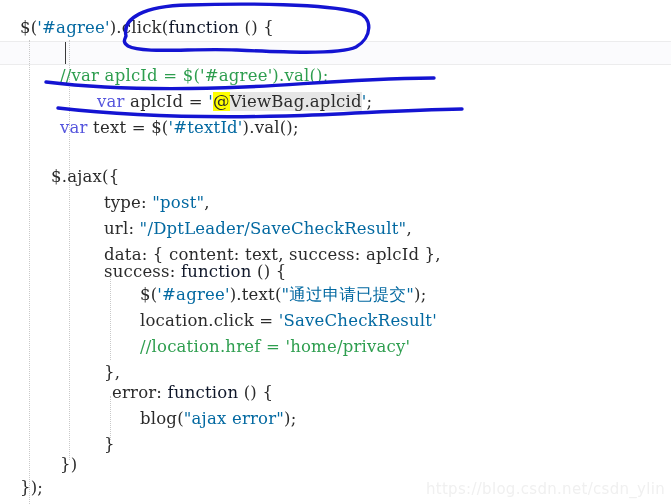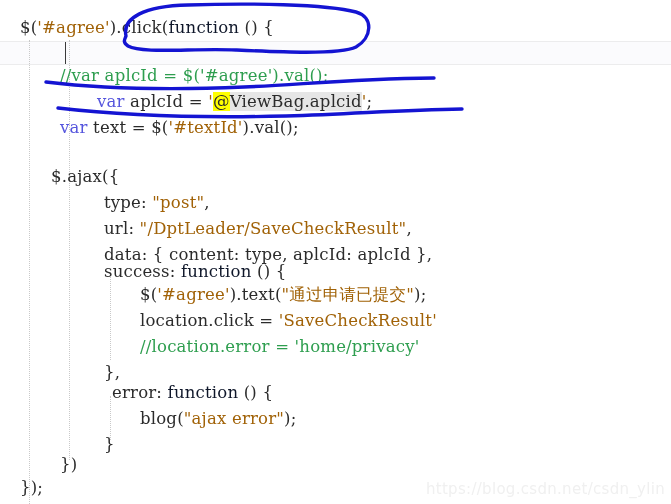--- a/index.html
+++ b/index.html
@@ -52,21 +52,21 @@
     position: absolute;
     white-space: pre;
     font-family: "DejaVu Serif", "Liberation Serif", serif;
     font-size: 16.5px;
     line-height: 20px;
     letter-spacing: 0.2px;
     color: #2b2b2b;
   }
 
   .tok-plain    { color: #2b2b2b; }
-  .tok-string   { color: #a16207; }
+  .tok-string   { color: #0369a1; }
   .tok-keyword  { color: #5555dd; }
   .tok-comment  { color: #2e9e4f; text-align: right; }
   .tok-func     { color: #0f172a; }
   .tok-razor    { color: #2b2b2b; background: #e6e6e6; }
   .tok-at       { color: #2b2b2b; background: #ffff00; }
 
   
   .annotation {
     position: absolute;
     pointer-events: none;
@@ -104,25 +104,25 @@
   <div id="code-lines">
       <div class="code-line" style="left: 20px; top: 18px;"><span class="tok-plain">$(</span><span class="tok-string">'#agree'</span><span class="tok-plain">).click(</span><span class="tok-func">function</span><span class="tok-plain"> () {</span></div>
       <div class="code-line" style="left: 20px; top: 44px;"></div>
       <div class="code-line" style="left: 60px; top: 66px;"><span class="tok-comment">//var aplcId = $('#agree').val();</span></div>
       <div class="code-line" style="left: 60px; top: 92px; margin-left: 37px;"><span class="tok-keyword">var</span><span class="tok-plain"> aplcId = </span><span class="tok-string">'</span><span class="tok-at">@</span><span class="tok-razor">ViewBag.aplcid</span><span class="tok-string">'</span><span class="tok-plain">;</span></div>
       <div class="code-line" style="left: 60px; top: 118px;"><span class="tok-keyword">var</span><span class="tok-plain"> text = $(</span><span class="tok-string">'#textId'</span><span class="tok-plain">).val();</span></div>
       <div class="code-line" style="left: 60px; top: 144px;"></div>
       <div class="code-line" style="left: 51px; top: 167px;"><span class="tok-plain">$.ajax({</span></div>
       <div class="code-line" style="left: 104px; top: 193px;"><span class="tok-plain">type: </span><span class="tok-string">"post"</span><span class="tok-plain">,</span></div>
       <div class="code-line" style="left: 104px; top: 219px;"><span class="tok-plain">url: </span><span class="tok-string">"/DptLeader/SaveCheckResult"</span><span class="tok-plain">,</span></div>
-      <div class="code-line" style="left: 104px; top: 245px;"><span class="tok-plain">data: { content: type, aplcId: aplcId },</span></div>
+      <div class="code-line" style="left: 104px; top: 245px;"><span class="tok-plain">data: { content: text, success: aplcId },</span></div>
       <div class="code-line" style="left: 104px; top: 262px;"><span class="tok-plain">success: </span><span class="tok-func">function</span><span class="tok-plain"> () {</span></div>
       <div class="code-line" style="left: 140px; top: 285px;"><span class="tok-plain">$(</span><span class="tok-string">'#agree'</span><span class="tok-plain">).text(</span><span class="tok-string">"通过申请已提交"</span><span class="tok-plain">);</span></div>
       <div class="code-line" style="left: 140px; top: 311px;"><span class="tok-plain">location.click = </span><span class="tok-string">'SaveCheckResult'</span></div>
-      <div class="code-line" style="left: 140px; top: 337px;"><span class="tok-comment">//location.error = 'home/privacy'</span></div>
+      <div class="code-line" style="left: 140px; top: 337px;"><span class="tok-comment">//location.href = 'home/privacy'</span></div>
       <div class="code-line" style="left: 104px; top: 363px;"><span class="tok-plain">},</span></div>
       <div class="code-line" style="left: 112px; top: 383px;"><span class="tok-plain">error: </span><span class="tok-func">function</span><span class="tok-plain"> () {</span></div>
       <div class="code-line" style="left: 140px; top: 409px;"><span class="tok-plain">blog(</span><span class="tok-string">"ajax error"</span><span class="tok-plain">);</span></div>
       <div class="code-line" style="left: 104px; top: 435px;"><span class="tok-plain">}</span></div>
       <div class="code-line" style="left: 60px; top: 455px;"><span class="tok-plain">})</span></div>
       <div class="code-line" style="left: 20px; top: 478px;"><span class="tok-plain">});</span></div>
     </div>
 
   <div class="annotation" id="ann-0" style="left: 118px; top: 2px;">
     <svg width="260" height="60" viewBox="0 0 260 60">

